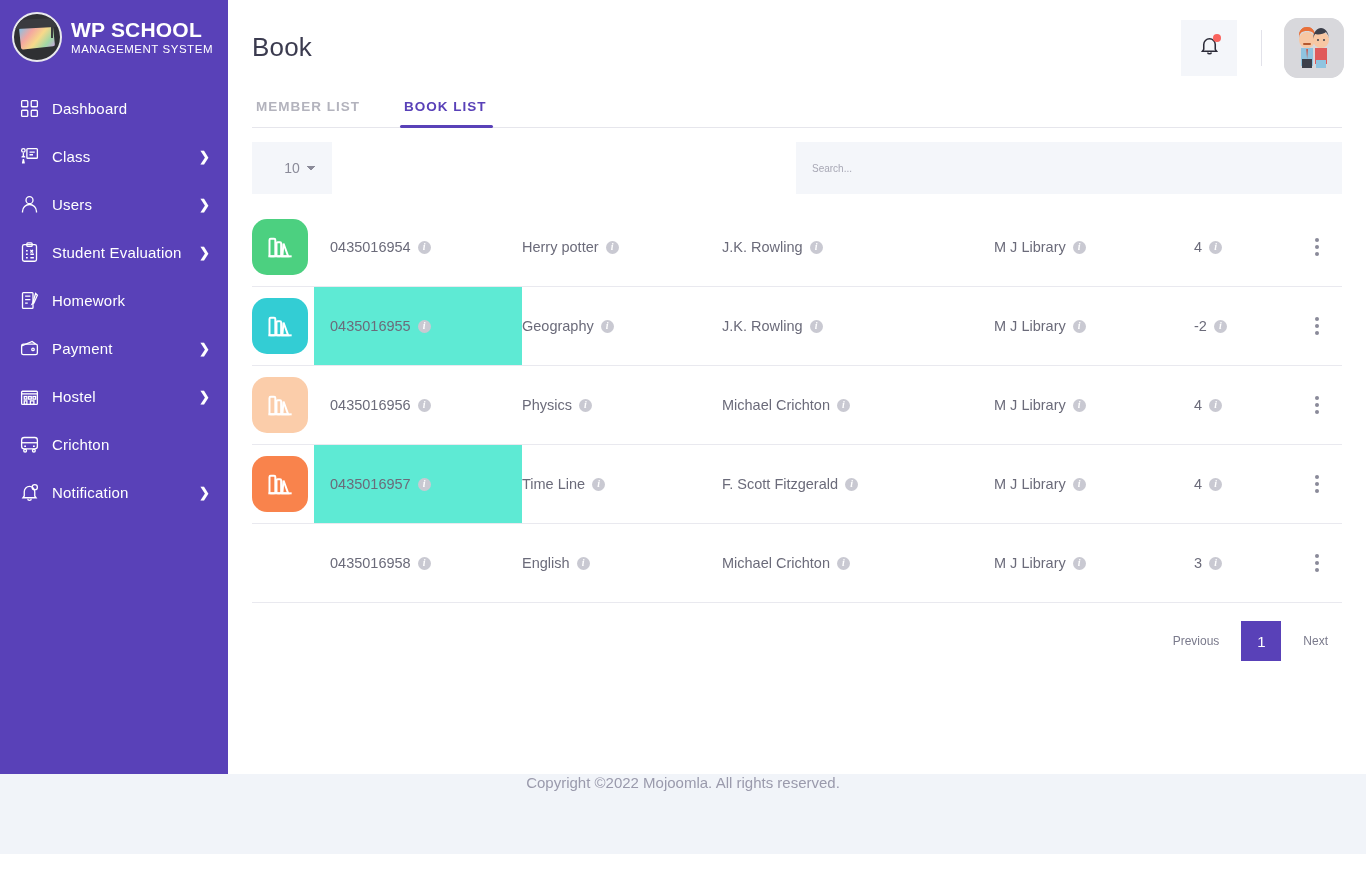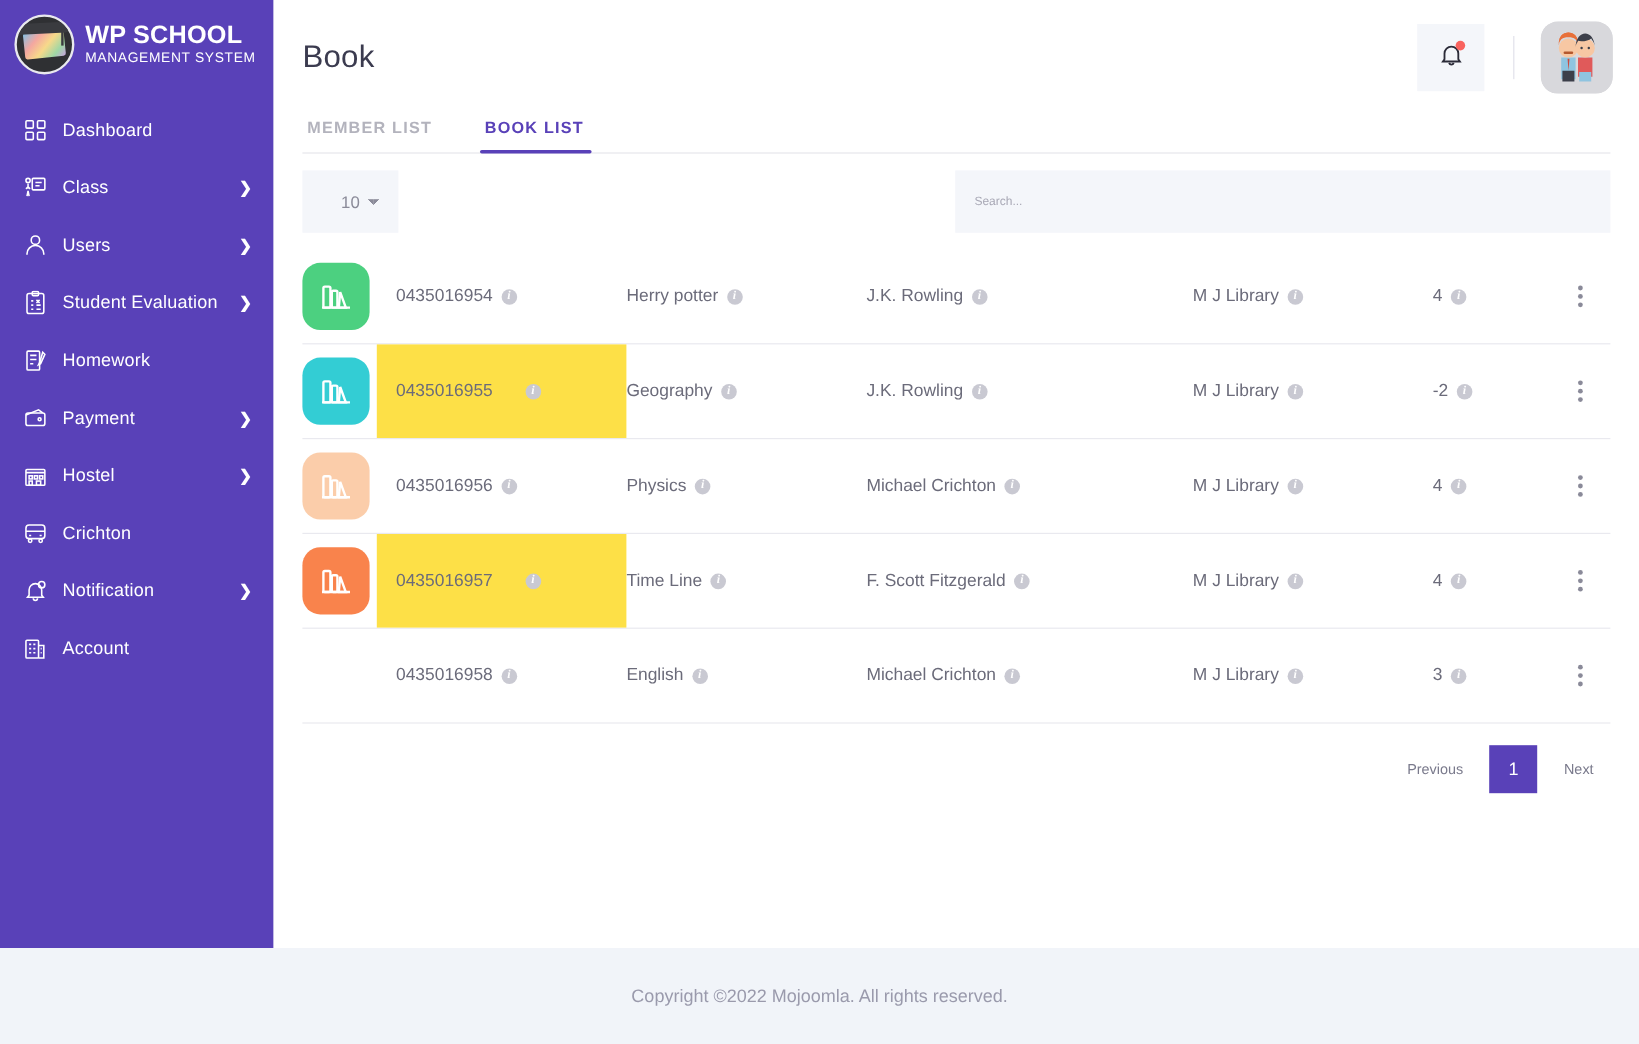--- a/index.html
+++ b/index.html
@@ -185,21 +185,21 @@
   .cell {
     font-size: 14.5px; color: #6b6b7a;
     display: flex; align-items: center; height: 100%;
   }
   .c-id     { flex: 0 0 208px; padding-left: 16px; }
   .c-name   { flex: 0 0 200px; }
   .c-author { flex: 0 0 272px; }
   .c-lib    { flex: 0 0 200px; }
   .c-qty    { flex: 1; }
   .c-act    { flex: 0 0 50px; justify-content: center; }
-  .row.alt .c-id { background: #fde047; gap: 20px; }
+  .row.alt .c-id { background: #5eead4; }
   .info {
     display: inline-flex; align-items: center; justify-content: center;
     width: 13px; height: 13px; border-radius: 50%;
     background: #c9c9d2; color: #ffffff;
     font-size: 10px; font-weight: 700; font-style: italic;
     margin-left: 7px; line-height: 1;
     font-family: "Liberation Serif", serif;
   }
   .kebab {
     display: flex; flex-direction: column; gap: 3px;
@@ -217,23 +217,23 @@
     height: 40px; display: flex; align-items: center; cursor: pointer;
   }
   .page-num {
     width: 40px; height: 40px; background: #5941b8; color: #ffffff;
     display: flex; align-items: center; justify-content: center;
     font-size: 15px; cursor: pointer; margin: 0 8px;
   }
 
   
   .footer {
-    position: absolute; left: 0; bottom: 0;
+    position: absolute; left: 0; bottom: 16px;
     width: 1366px; height: 80px; background: #f1f4f9;
-    display: flex; align-items: center; justify-content: center;
+    display: flex; justify-content: center;
     font-size: 15px; color: #9a9aac;
   }
 </style>
 </head>
 <body>
 
 <div class="app">
 
   <aside class="sidebar">
 
@@ -359,31 +359,20 @@
           <svg viewBox="0 0 24 24" width="21" height="21">
               <path d="M6 16V11a6 6 0 0 1 12 0v5l1.5 2h-15z"></path>
               <path d="M10 19a2 2 0 0 0 4 0"></path>
               <circle cx="18" cy="6" r="3"></circle>
             </svg>
         </span>
         <span class="nav-label">Notification</span>
         <span class="nav-arrow">❯</span>
       </div>
 
-      <div class="nav-item">
-        <span class="nav-ico">
-          <svg viewBox="0 0 24 24" width="21" height="21">
-              <rect x="3" y="4" width="12" height="17" rx="1"></rect>
-              <path d="M15 9h5v12h-5"></path>
-              <path d="M6 8h2M10 8h2M6 12h2M10 12h2M6 16h2M10 16h2M17 12h1M17 16h1"></path>
-            </svg>
-        </span>
-        <span class="nav-label">Account</span>
-        <span class="nav-arrow"></span>
-      </div>
 
     </nav>
   </aside>
 
   <section class="main">
 
     <header class="topbar">
       <h1 class="page-title">Book</h1>
       <div class="topbar-right">
         <div class="bell-box">

